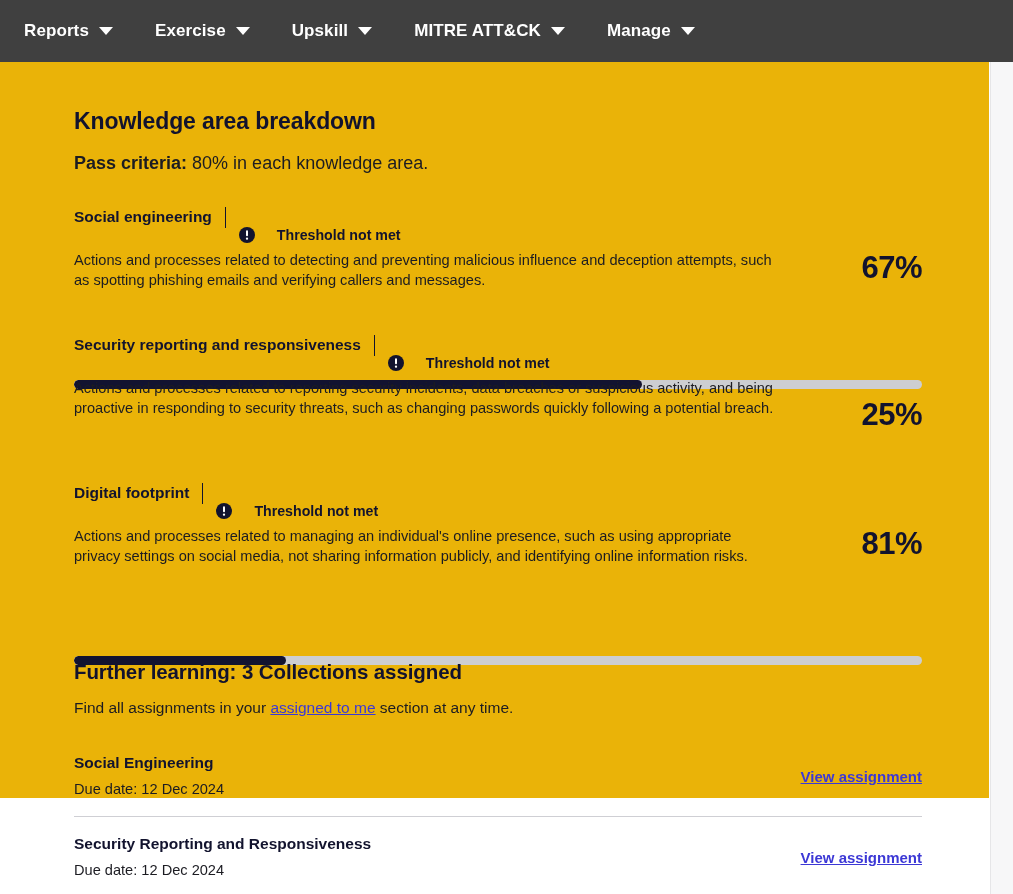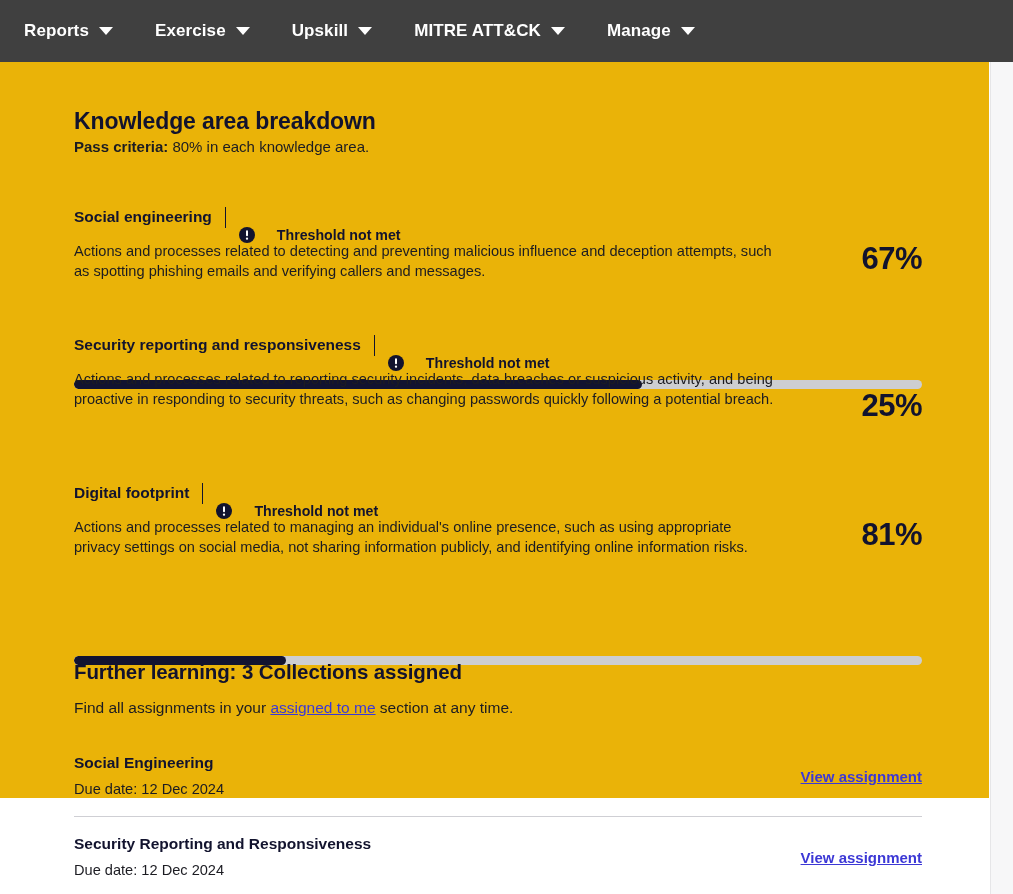--- a/index.html
+++ b/index.html
@@ -78,22 +78,22 @@
     top: 46px;
     font-size: 23px;
     font-weight: bold;
     color: #12132e;
     letter-spacing: -0.1px;
   }
 
   .pass-criteria {
     position: absolute;
     left: 74px;
-    top: 76px;
-    font-size: 15px;
+    top: 91px;
+    font-size: 18px;
     color: #1c1c22;
   }
   .pass-criteria b { font-weight: bold; }
 
   
   .ka { position: absolute; left: 74px; width: 848px; }
 
   .ka-header {
     display: flex;
     align-items: center;
@@ -125,21 +125,21 @@
   }
   .badge-text {
     font-size: 14.2px;
     font-weight: bold;
     color: #12132e;
     white-space: nowrap;
   }
 
   .ka-body {
     position: relative;
-    margin-top: 14px;
+    margin-top: 23px;
   }
   .ka-desc {
     width: 700px;
     font-size: 14.6px;
     line-height: 20px;
     color: #1c1c22;
   }
   .ka-pct {
     position: absolute;
     right: 0;

